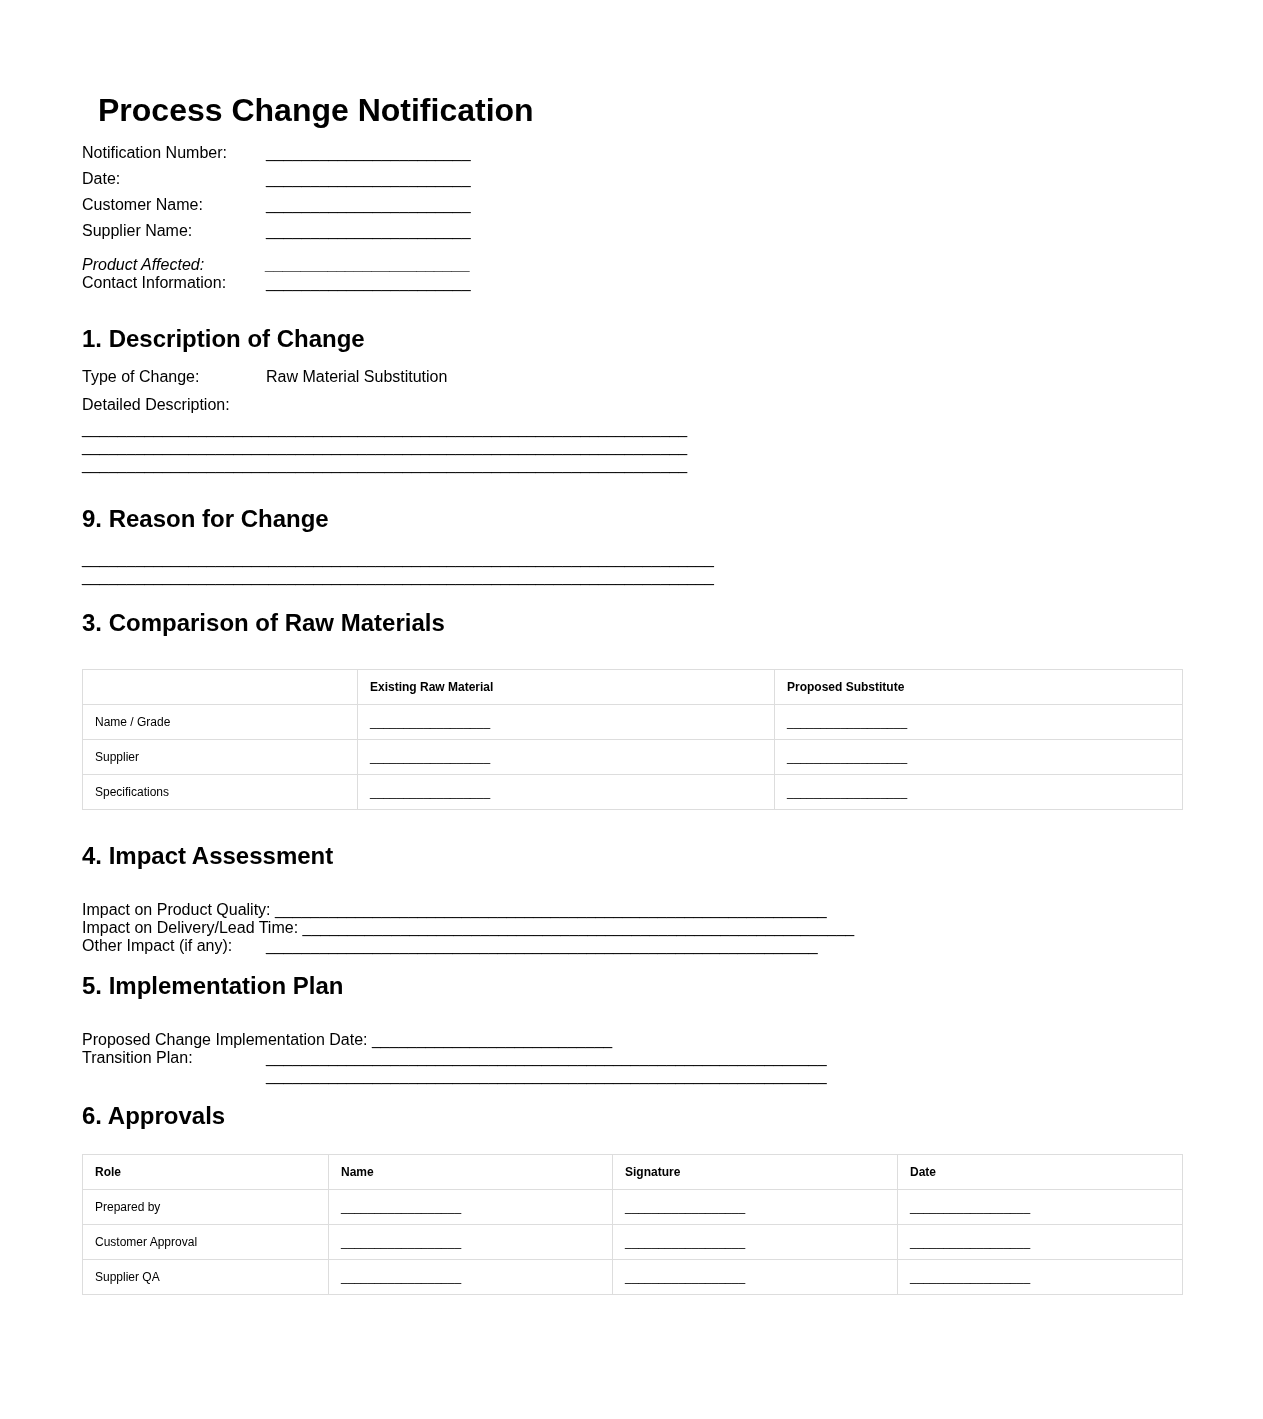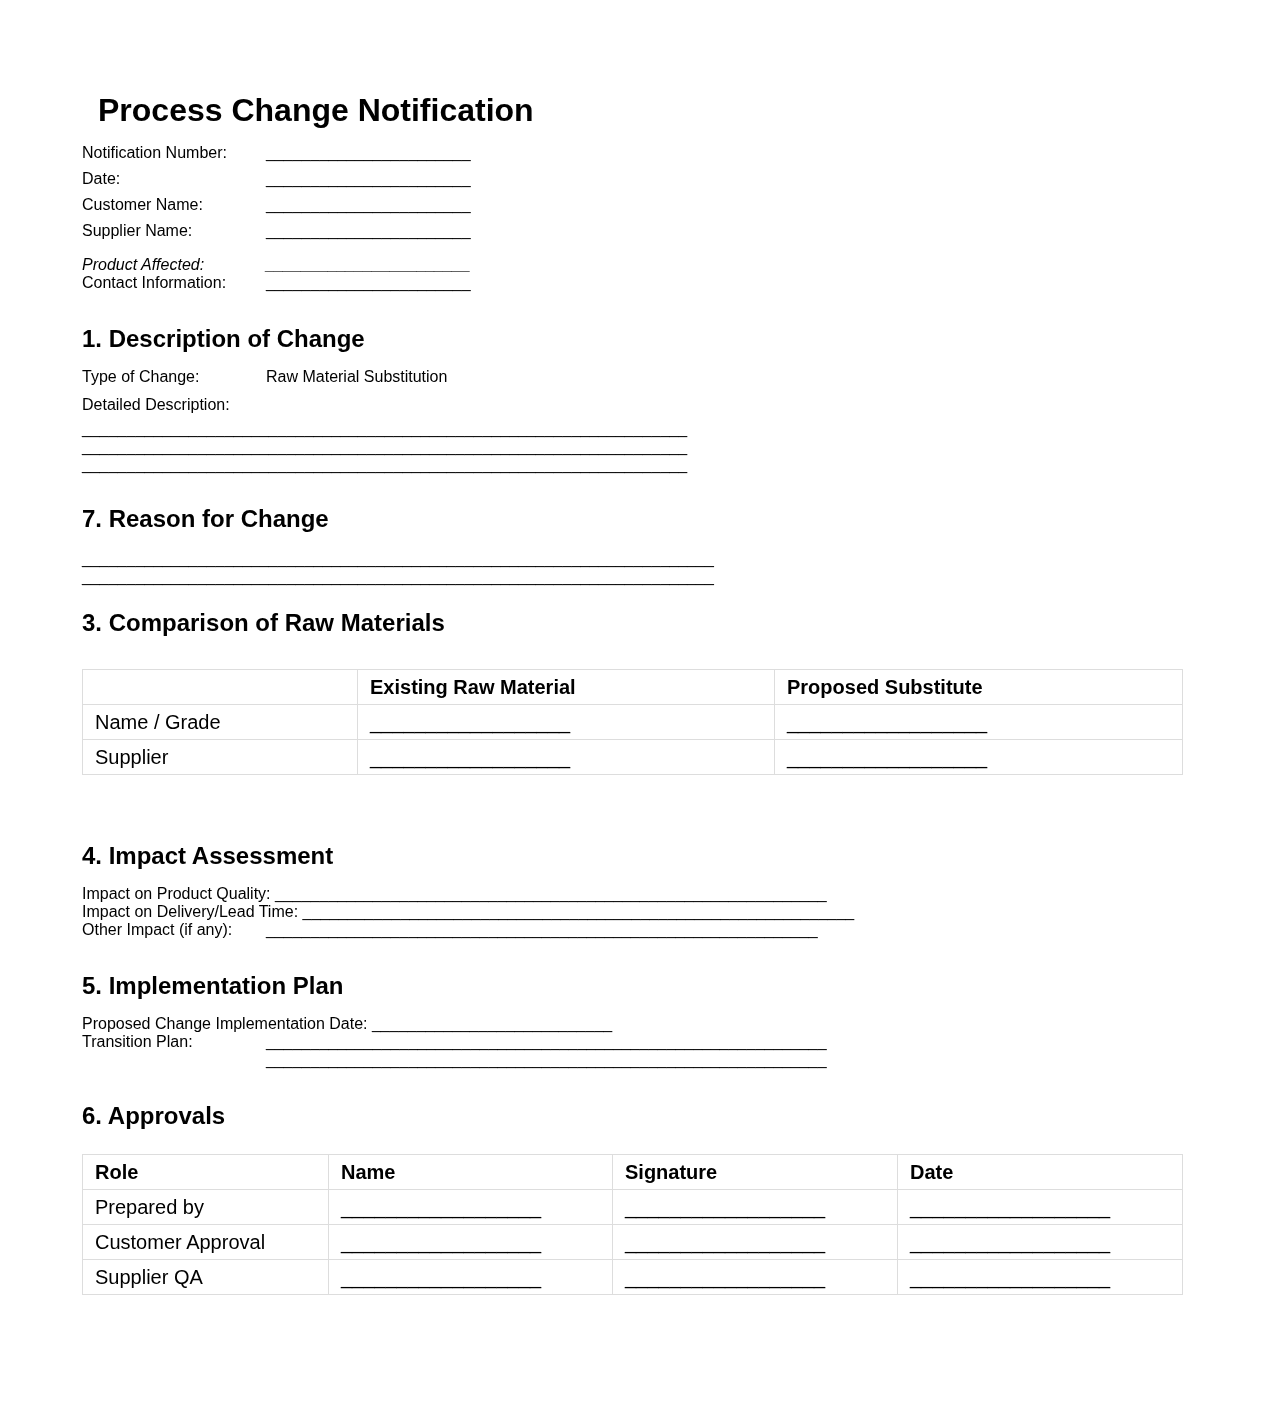--- a/index.html
+++ b/index.html
@@ -15,32 +15,32 @@
   h2 {
     position: absolute; left: 0; margin: 0;
     font-size: 24px; font-weight: bold; line-height: 30px; white-space: nowrap;
   }
   .row {
     position: absolute; left: 0; height: 26px; line-height: 26px; white-space: nowrap;
   }
   .row .label { display: inline-block; width: 184px; }
   .row .blank, .uline { letter-spacing: 0; }
   .tight {
-    position: absolute; left: 0; line-height: 18px; white-space: pre;
+    position: absolute; left: 0; line-height: 18px; white-space: pre; margin-top: 16px;
   }
   .plain-line {
     position: absolute; left: 0; line-height: 18px; white-space: pre;
   }
   table.grid {
     position: absolute; left: 0; width: 1100px;
     border-collapse: collapse; table-layout: fixed;
   }
   table.grid th, table.grid td {
     border: 1px solid #dddddd; height: 34px; padding: 0 12px;
-    text-align: left; vertical-align: middle; font-size: 20px; white-space: nowrap;
+    text-align: left; vertical-align: middle; font-size: 12px; white-space: nowrap;
   }
   table.grid th { font-weight: bold; }
   table.grid td.blank-cell { padding-top: 0; }
 </style>
 </head>
 <body>
 
 <div class="page">
 
   <h1>Process Change Notification</h1>
@@ -68,21 +68,21 @@
   <div class="row" style="top:364px;">
     <span class="label">Type of Change:</span><span>Raw Material Substitution</span>
   </div>
   <div class="row" style="top:392px;">
     <span>Detailed Description:</span>
   </div>
   <div class="plain-line" style="top:420px;">____________________________________________________________________</div>
   <div class="plain-line" style="top:438px;">____________________________________________________________________</div>
   <div class="plain-line" style="top:456px;">____________________________________________________________________</div>
 
-  <h2 style="top:504px;">7. Reason for Change</h2>
+  <h2 style="top:504px;">9. Reason for Change</h2>
   <div class="plain-line" style="top:550px;">_______________________________________________________________________</div>
   <div class="plain-line" style="top:568px;">_______________________________________________________________________</div>
 
   <h2 style="top:608px;">3. Comparison of Raw Materials</h2>
   <table class="grid" style="top:669px;">
     <colgroup>
         <col style="width:275px">
         <col style="width:417px">
         <col style="width:408px">
       </colgroup>
@@ -94,20 +94,25 @@
       </tr>
     </thead>
     <tbody>
       <tr>
         <td>Name / Grade</td>
         <td class="blank-cell">__________________</td>
         <td class="blank-cell">__________________</td>
       </tr>
       <tr>
         <td>Supplier</td>
+        <td class="blank-cell">__________________</td>
+        <td class="blank-cell">__________________</td>
+      </tr>
+      <tr>
+        <td>Specifications</td>
         <td class="blank-cell">__________________</td>
         <td class="blank-cell">__________________</td>
       </tr>
     </tbody>
   </table>
 
   <h2 style="top:841px;">4. Impact Assessment</h2>
   <div class="tight" style="top:885px;"><span>Impact on Product Quality: </span><span>______________________________________________________________</span></div>
   <div class="tight" style="top:903px;"><span>Impact on Delivery/Lead Time: </span><span>______________________________________________________________</span></div>
   <div class="tight" style="top:921px;"><span style="display:inline-block;width:184px;">Other Impact (if any):</span><span>______________________________________________________________</span></div>

